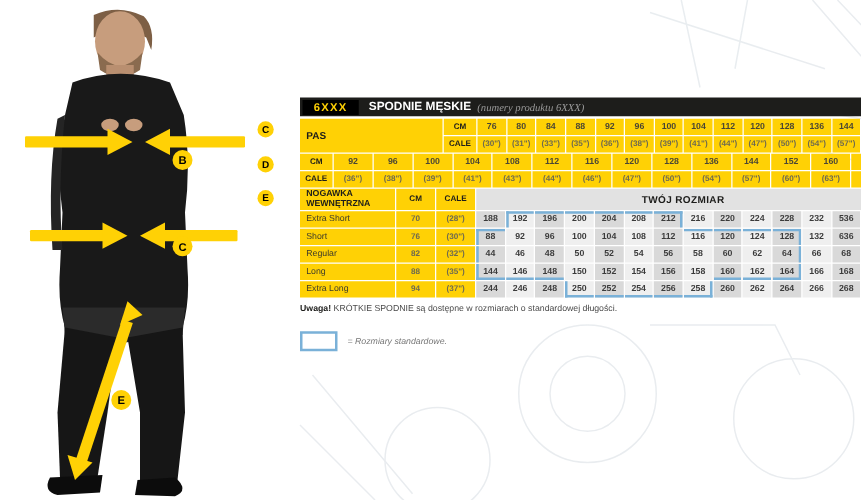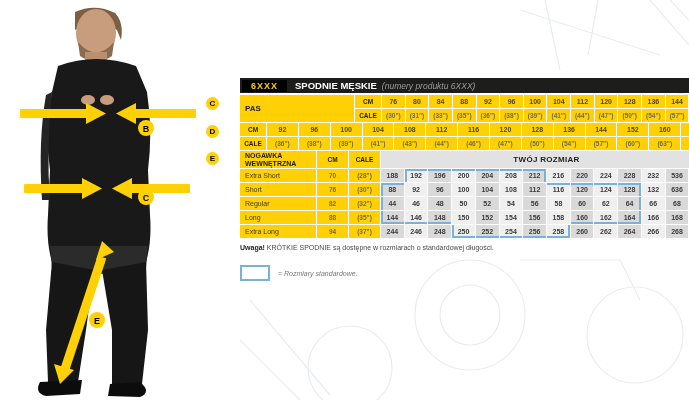--- a/index.html
+++ b/index.html
@@ -5,21 +5,21 @@
   html,body{margin:0;padding:0;background:#fff;}
   .page{position:relative;width:689px;height:400px;background:#fff;overflow:hidden;
         font-family:"Liberation Sans",sans-serif;}
   .bg-sketch{position:absolute;left:0;top:0;z-index:0;}
   .figure-svg{position:absolute;left:0;top:0;z-index:1;}
   .chart{position:absolute;left:225px;top:78px;width:472px;z-index:2;margin-left:15px;}
   .titlebar{height:15px;background:#1d1d1b;display:flex;align-items:center;}
   .code-box{background:#000;color:#ffd105;font-weight:bold;font-size:9px;
             padding:1px 9px;margin-left:2px;letter-spacing:1px;}
   .title{color:#fff;font-weight:bold;font-size:9.5px;margin-left:8px;white-space:nowrap;text-align:center;}
-  .subtitle{color:#9a9a9a;font-style:italic;font-size:8.5px;margin-left:5px;white-space:nowrap;}
+  .subtitle{color:#9a9a9a;font-style:italic;font-size:8.5px;margin-left:5px;white-space:nowrap;font-family:Liberation Serif, serif;}
   .sections{margin-top:2px;}
   .section{display:flex;gap:1px;margin-bottom:1px;}
   .sec-label{width:114px;background:#ffd105;color:#1d1d1b;font-weight:bold;font-size:8px;
              display:flex;align-items:center;padding-left:5px;box-sizing:border-box;}
   .sec-rows{flex:1;display:flex;flex-direction:column;gap:1px;}
   .yrow{display:flex;gap:1px;height:13px;}
   .unit-cell{width:26px;background:#ffd105;color:#1d1d1b;font-weight:bold;font-size:6.5px;
              display:flex;align-items:center;justify-content:center;}
   .ycell{flex:1;background:#ffd105;color:#494535;font-weight:bold;font-size:7px;
          display:flex;align-items:center;justify-content:center;}

